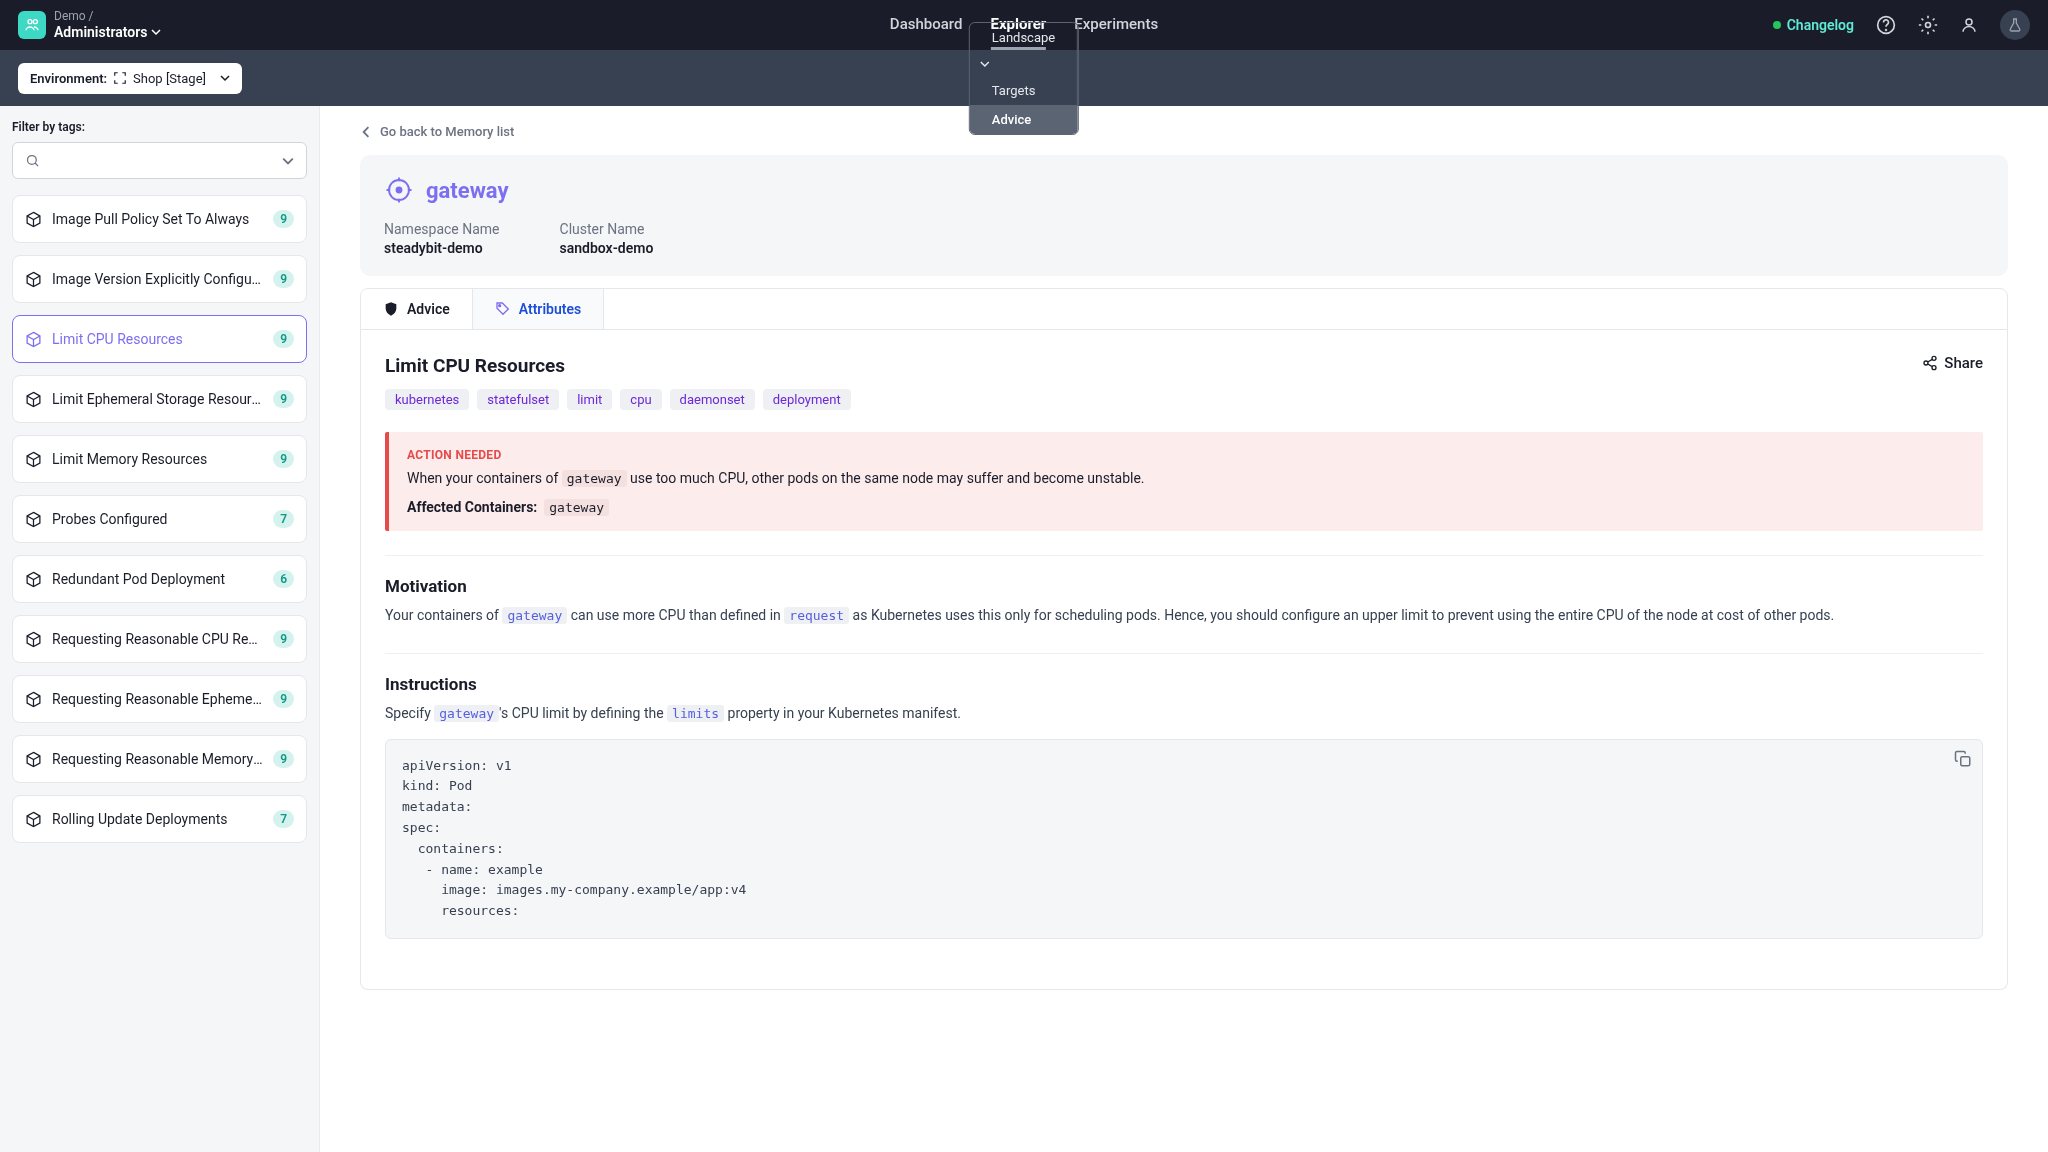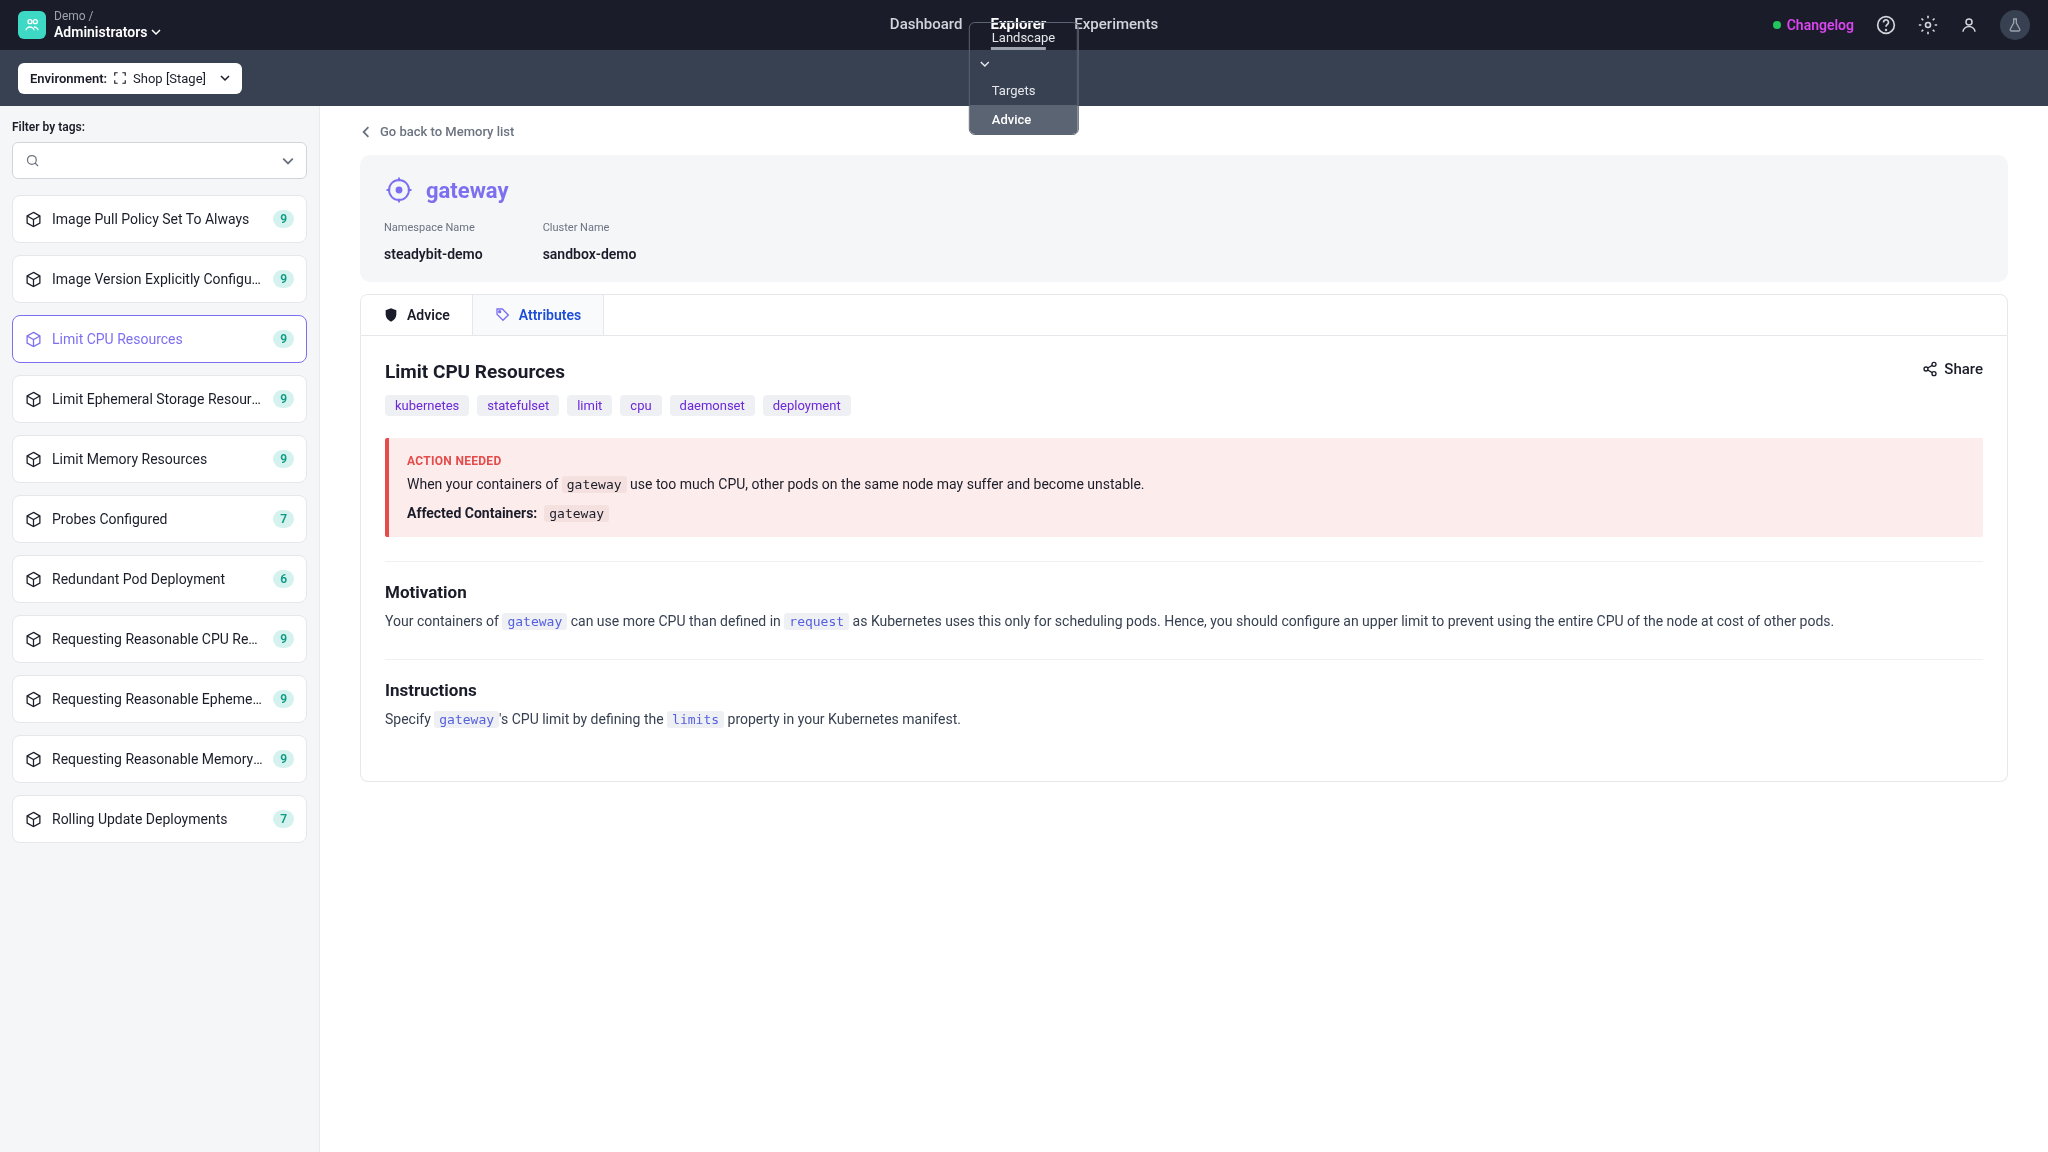--- a/index.html
+++ b/index.html
@@ -8,21 +8,21 @@
 
 .topbar { background: #1a1d29; height: 50px; display: flex; align-items: center; padding: 0 18px; }
 .org-block { display: flex; align-items: center; gap: 8px; }
 .org-logo { width: 28px; height: 28px; background: #3dd9c4; border-radius: 6px; display: flex; align-items: center; justify-content: center; }
 .org-text { color: #fff; line-height: 1.2; }
 .org-breadcrumb { font-size: 12px; color: #9ca3af; }
 .org-name { font-size: 14px; font-weight: 600; display: flex; align-items: center; gap: 4px; }
 .nav-center { position: absolute; left: 50%; transform: translateX(-50%); display: flex; gap: 28px; }
 .nav-link { color: #d1d5db; font-size: 15px; font-weight: 500; text-decoration: none; padding: 14px 0; }
 .nav-link.active { color: #fff; font-weight: 700; border-bottom: 3px solid #9ca3af; }
-.nav-right { margin-left: auto; display: flex; align-items: center; gap: 22px; color: #d946ef; }
+.nav-right { margin-left: auto; display: flex; align-items: center; gap: 22px; color: #5eead4; }
 .changelog { display: flex; align-items: center; gap: 6px; font-size: 14px; font-weight:600;}
 .dot-green { width: 8px; height: 8px; background: #22c55e; border-radius: 50%; }
 .avatar-circle { width: 30px; height: 30px; background: #374151; border-radius: 50%; display: flex; align-items: center; justify-content: center; }
 .icon-btn { cursor: pointer; display:flex; }
 
 
 .subheader { background: #374151; height: 56px; display: flex; align-items: center; padding: 10px 18px; }
 .env-selector { background: #fff; border-radius: 6px; padding: 8px 12px; display: flex; align-items: center; gap: 6px; font-size: 13px; }
 .env-label { font-weight: 600; }
 .seg-control { position: absolute; left: 50%; transform: translateX(-50%); display: flex; border: 1px solid #5b6472; border-radius: 6px; overflow: hidden; flex-direction: column; }
@@ -43,21 +43,21 @@
 .advice-title { flex: 1; font-size: 14px; font-weight: 400; overflow: hidden; text-overflow: ellipsis; white-space: nowrap; }
 .advice-badge { background: #d5f2ee; color: #0d9a86; border-radius: 10px; padding: 2px 7px; font-size: 12px; font-weight: 600; }
 
 
 .main { flex: 1; overflow-y: auto; padding: 18px 40px 40px; }
 .back-link { display: flex; align-items: center; gap: 8px; color: #6b7280; font-size: 13px; font-weight: 500; margin-bottom: 16px; cursor: pointer; }
 .target-header { background: #f5f6f8; border-radius: 10px; padding: 20px 24px; margin-bottom: 12px; }
 .target-title-row { display: flex; align-items: center; gap: 12px; margin-bottom: 16px; }
 .target-name { font-size: 22px; font-weight: 700; color: #7c6ff0; }
 .target-meta { display: flex; gap: 60px; }
-.meta-item .meta-label { font-size: 11px; color: #6b7280; margin-bottom: 12px; }
+.meta-item .meta-label { font-size: 14px; color: #6b7280; margin-bottom: 3px; }
 .meta-item .meta-value { font-size: 14px; font-weight: 600; }
 
 .tabs-row { display: flex; border: 1px solid #e5e7eb; border-radius: 8px 8px 0 0; overflow: hidden; margin-bottom: 0; }
 .detail-tab { padding: 12px 22px; display: flex; align-items: center; gap: 8px; font-size: 14px; font-weight: 600; cursor: pointer; border-right: 1px solid #e5e7eb; }
 .detail-tab.active { background: #fff; }
 .detail-tab.inactive { background: #f9fafb; color: #1d4ed8; }
 
 .content-panel { border: 1px solid #e5e7eb; border-top: none; border-radius: 0 0 8px 8px; padding: 24px; }
 .panel-header { display: flex; justify-content: space-between; align-items: flex-start; margin-bottom: 12px; }
 .panel-title { font-size: 19px; font-weight: 700; }
@@ -375,16 +375,27 @@
         <div class="section-text">
           <span>Your containers of </span><span class="code-inline2">gateway</span><span> can use more CPU than defined in </span><span class="code-inline2">request</span><span> as Kubernetes uses this only for scheduling pods. Hence, you should configure an upper limit to prevent using the entire CPU of the node at cost of other pods.</span>
         </div>
       </div>
 
       <div class="section">
         <div class="section-heading">Instructions</div>
         <div class="section-text" style="margin-bottom:14px">
           <span>Specify </span><span class="code-inline2">gateway</span><span>'s CPU limit by defining the </span><span class="code-inline2">limits</span><span> property in your Kubernetes manifest.</span>
         </div>
+        <div class="code-block"><span>apiVersion: v1
+kind: Pod
+metadata:
+spec:
+  containers:
+   - name: example
+     image: images.my-company.example/app:v4
+     resources:</span><span class="copy-btn"><svg width="18" height="18" viewBox="0 0 24 24" fill="none" stroke="#6b7280" stroke-width="2">
+                <rect x="9" y="9" width="12" height="12" rx="2"></rect>
+                <path d="M5 15H4a2 2 0 01-2-2V4a2 2 0 012-2h9a2 2 0 012 2v1"></path>
+              </svg></span></div>
       </div>
     </div>
   </div>
 </div>
 
 </body></html>

